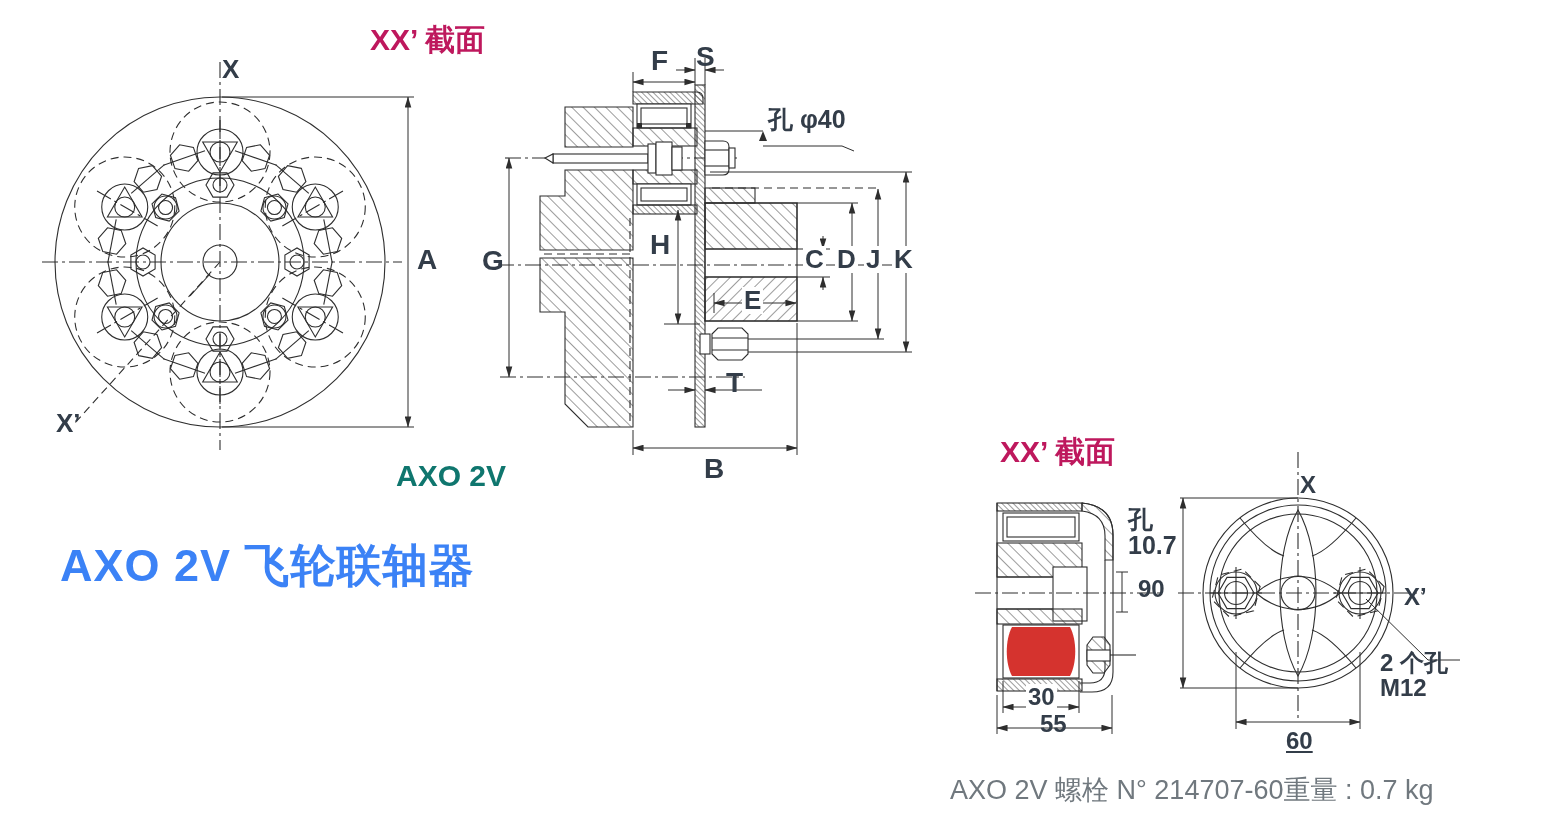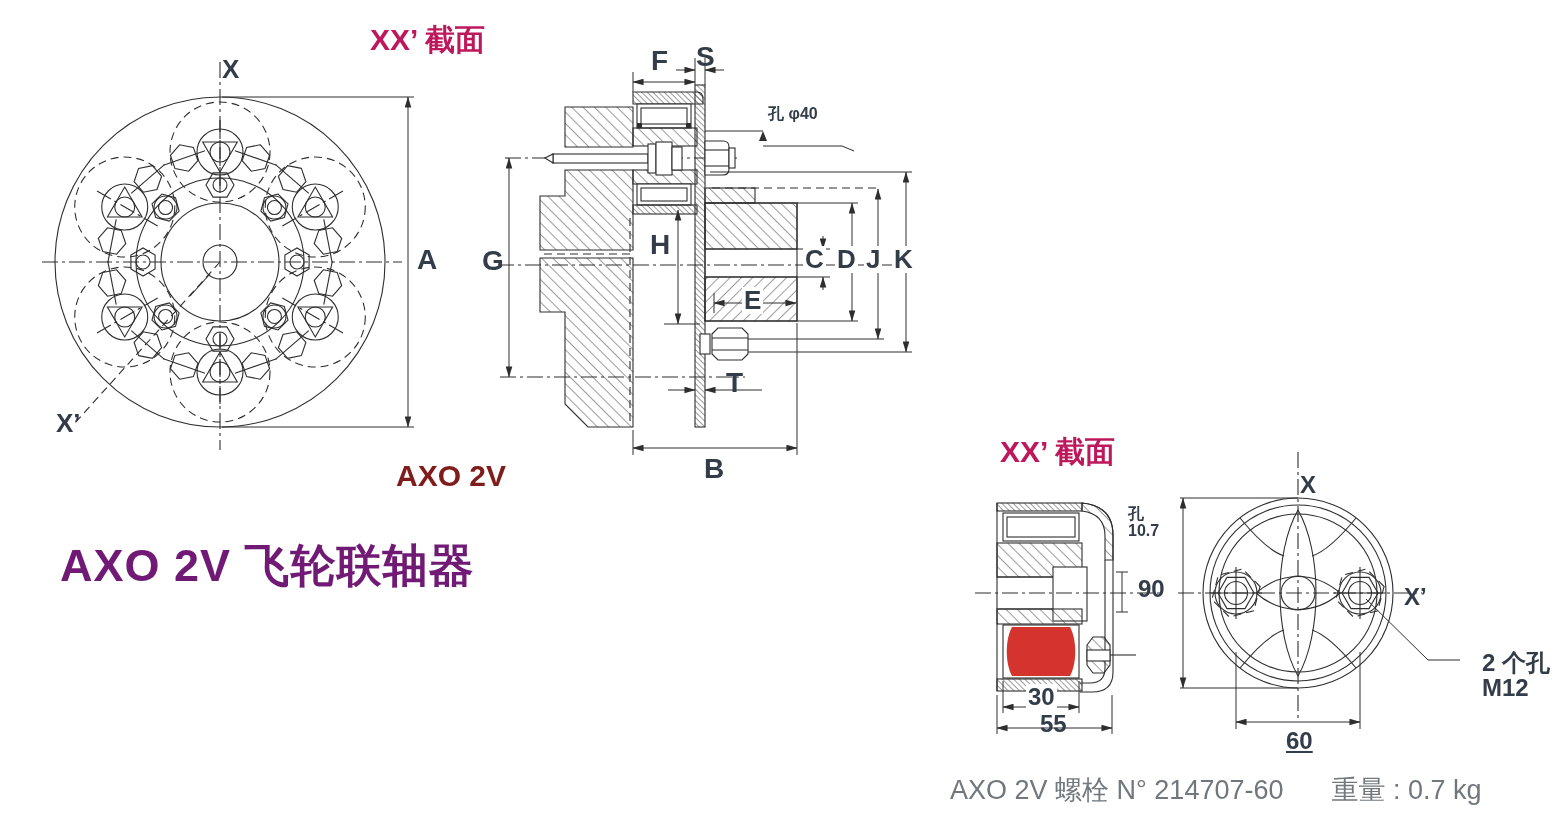--- a/index.html
+++ b/index.html
@@ -15,26 +15,26 @@
   .hd{fill:url(#hAd);stroke:#2e2e2e;stroke-width:1.1;}
   .dash{stroke-dasharray:8 5;}
   .dd{stroke-dasharray:16 4 3 4;}
   .dim{fill:none;stroke:#2e2e2e;stroke-width:1;}
   
   .lb{position:absolute;color:#333d49;font-weight:bold;white-space:nowrap;line-height:1.05;}
   .bg{background:#ffffff;padding:0 2px;}
   .t30{font-size:30px;color:#be185d;}
   .t28{font-size:28px;}
   .t26{font-size:26px;}
-  .t25{font-size:16px;}
+  .t25{font-size:25px;}
   .t24{font-size:24px;}
-  #mid-caption{font-size:30px;color:#7f1d1d;}
+  #mid-caption{font-size:30px;color:#0f766e;}
   #main-heading{font-size:45px;letter-spacing:1px;}
   #footer{position:absolute;left:950px;top:772px;font-size:27px;color:#70787e;font-weight:normal;}
-  #footer .w{margin-left:48px;}
+  #footer .w{}
 </style>
 </head>
 <body>
 
 <div id="stage">
 
 <svg width="1560" height="833" viewBox="0 0 1560 833">
   <defs>
     <pattern id="hA" width="8" height="8" patternUnits="userSpaceOnUse" patternTransform="rotate(-45)">
       <line x1="0" y1="0" x2="0" y2="8" stroke="#3a3a3a" stroke-width="1"></line>
@@ -316,33 +316,33 @@
   <span class="lb t28 bg" style="left:648px;top:230px;">H</span>
   <span class="lb t26 bg" style="left:803px;top:246px;">C</span>
   <span class="lb t26 bg" style="left:835px;top:246px;">D</span>
   <span class="lb t26 bg" style="left:864px;top:246px;">J</span>
   <span class="lb t26 bg" style="left:892px;top:246px;">K</span>
   <span class="lb t26 bg" style="left:742px;top:287px;">E</span>
   <span class="lb t28" style="left:726px;top:368px;">T</span>
   <span class="lb t28" style="left:704px;top:454px;">B</span>
 
   <span class="lb" id="mid-caption" style="left:396px;top:460px;">AXO 2V</span>
-  <span class="lb" id="main-heading" style="left: 60px; top: 542px; color: #701a75;">AXO 2V 飞轮联轴器</span>
+  <span class="lb" id="main-heading" style="left: 60px; top: 542px; color: #3b82f6;">AXO 2V 飞轮联轴器</span>
 
   <span class="lb t30" style="left:1000px;top:436px;">XX’ 截面</span>
   <div class="lb t25" style="left:1128px;top:506px;">
     <div>孔</div>
     <div>10.7</div>
   </div>
   <span class="lb t24" style="left:1138px;top:576px;">90</span>
   <span class="lb t24 bg" style="left:1026px;top:684px;">30</span>
   <span class="lb t24" style="left:1040px;top:711px;">55</span>
   <span class="lb t24" style="left:1300px;top:472px;">X</span>
   <span class="lb t24" style="left:1404px;top:584px;">X’</span>
-  <div class="lb t24" style="left:1482px;top:650px;">
+  <div class="lb t24" style="left:1380px;top:650px;">
     <div>2 个孔</div>
     <div>M12</div>
   </div>
   <span class="lb t24" style="left:1286px;top:728px;text-decoration:underline;">60</span>
 
   <div id="footer">
     <span>AXO 2V 螺栓 N° 214707-60</span><span class="w">重量 :</span>
     <span>0.7 kg</span>
   </div>
 </div>

